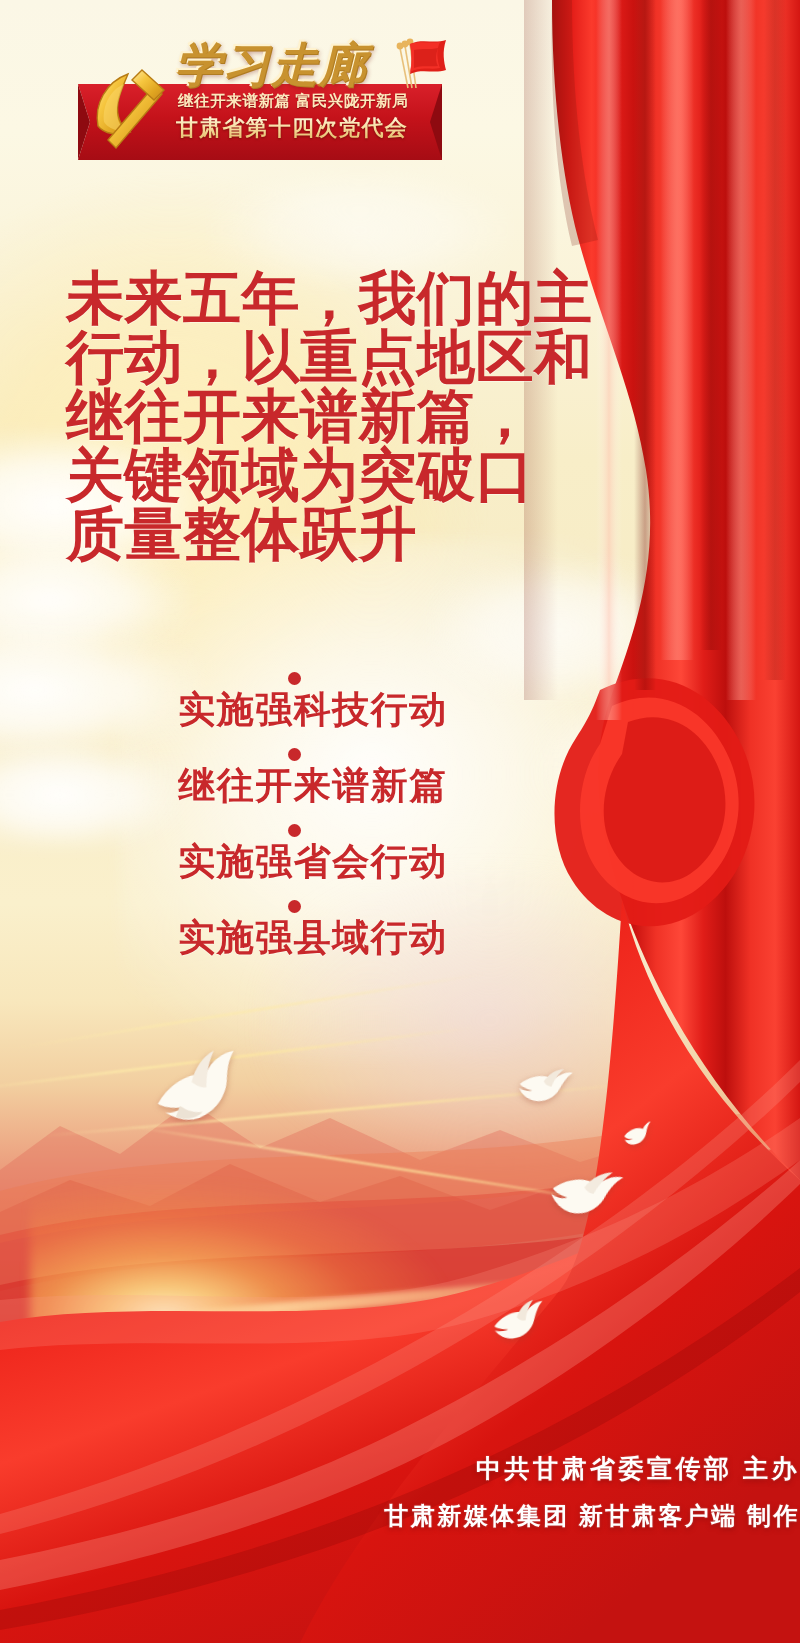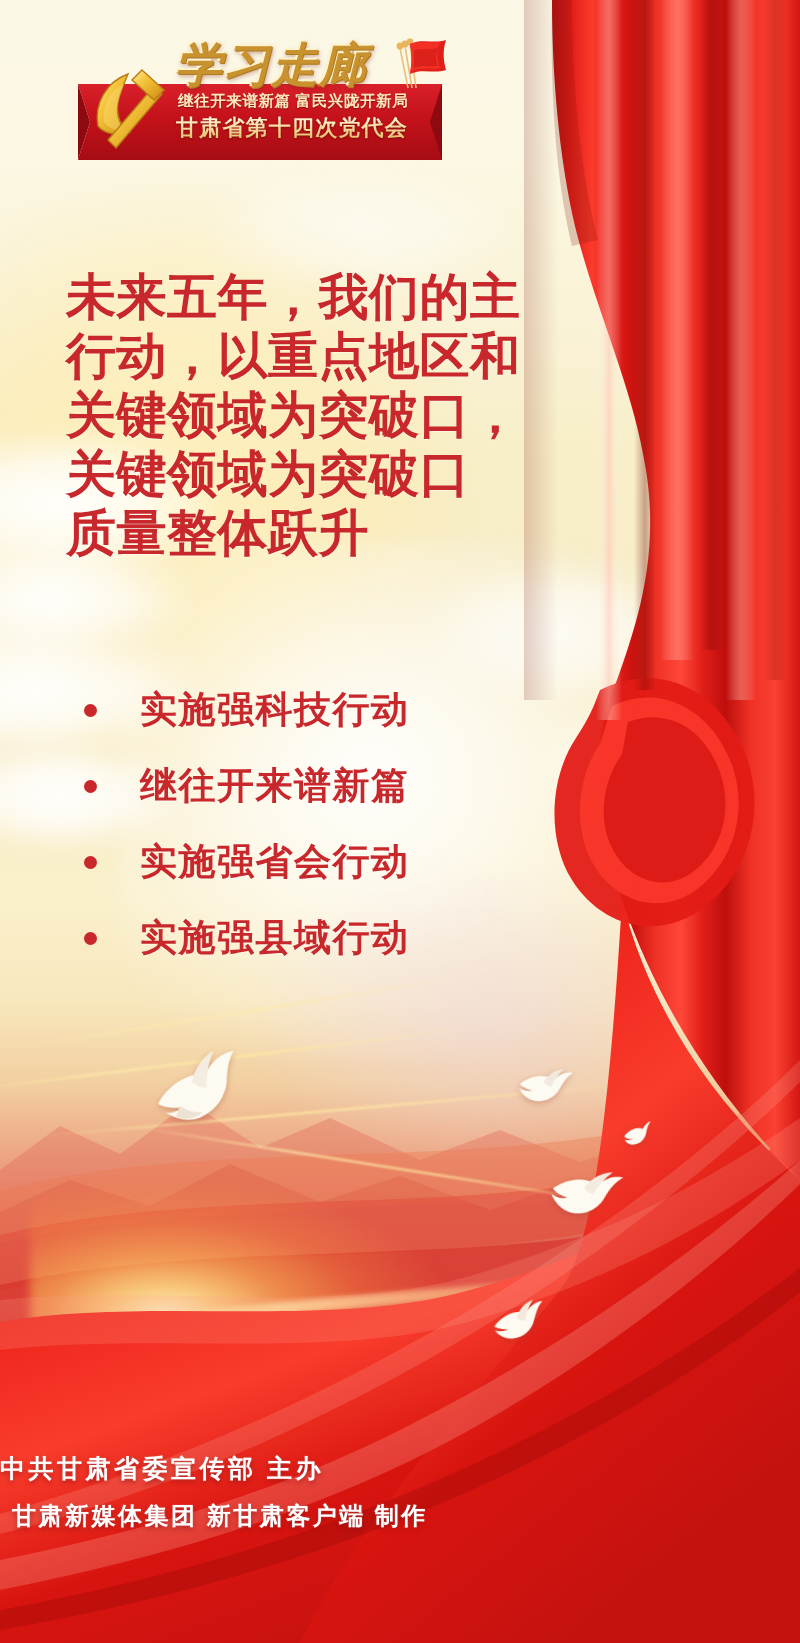--- a/index.html
+++ b/index.html
@@ -226,39 +226,40 @@
     background-clip: text;
     -webkit-text-fill-color: transparent;
     filter: drop-shadow(0 1px 1px rgba(110,12,8,0.8));
   }
 
   
   .headline {
     position: absolute;
     left: 66px; top: 268px;
     width: 520px;
-    font-size: 50px;
+    font-size: 58px;
     font-weight: bold;
     line-height: 59px;
     letter-spacing: 0.5px;
     color: #c8282b;
     text-shadow: 0 1px 0 rgba(255,255,255,0.45);
   }
   .headline div { white-space: nowrap; }
 
   
   .bullets {
     position: absolute;
     left: 78px; top: 672px;
     width: 470px;
   }
   .bullet-row {
     display: flex;
     align-items: center;
     height: 76px;
+    flex-direction: column;
   }
   .bullet-dot {
     width: 13px; height: 13px;
     border-radius: 50%;
     background: #c8282b;
     flex: none;
     margin-right: 43px;
     margin-left: 6px;
   }
   .bullet-text {
@@ -267,21 +268,21 @@
     letter-spacing: 1.5px;
     color: #c8282b;
     white-space: nowrap;
     text-shadow: 0 1px 0 rgba(255,255,255,0.4);
   }
 
   
   .footer {
     position: absolute;
     left: 0; right: 0; top: 1444px;
-    text-align: left;
+    text-align: right;
     color: #ffffff;
   }
   .footer-line {
     font-size: 25px;
     font-weight: bold;
     letter-spacing: 3.5px;
     line-height: 48px;
     white-space: nowrap;
     text-shadow: 0 2px 5px rgba(130,10,10,0.65), 0 0 2px rgba(255,230,230,0.4);
   }
@@ -512,21 +513,21 @@
       </svg>
     </div>
 
     <div class="banner-sub">继往开来谱新篇  富民兴陇开新局</div>
     <div class="banner-main">甘肃省第十四次党代会</div>
   </div>
 
   <div class="headline">
     <div>未来五年，我们的主</div>
     <div>行动，以重点地区和</div>
-    <div>关键领域为突破口，</div>
+    <div>继往开来谱新篇，</div>
     <div>关键领域为突破口</div>
     <div>质量整体跃升</div>
   </div>
 
   <div class="bullets">
     <div class="bullet-row">
       <span class="bullet-dot"></span>
       <span class="bullet-text">实施强科技行动</span>
     </div>
     <div class="bullet-row">

